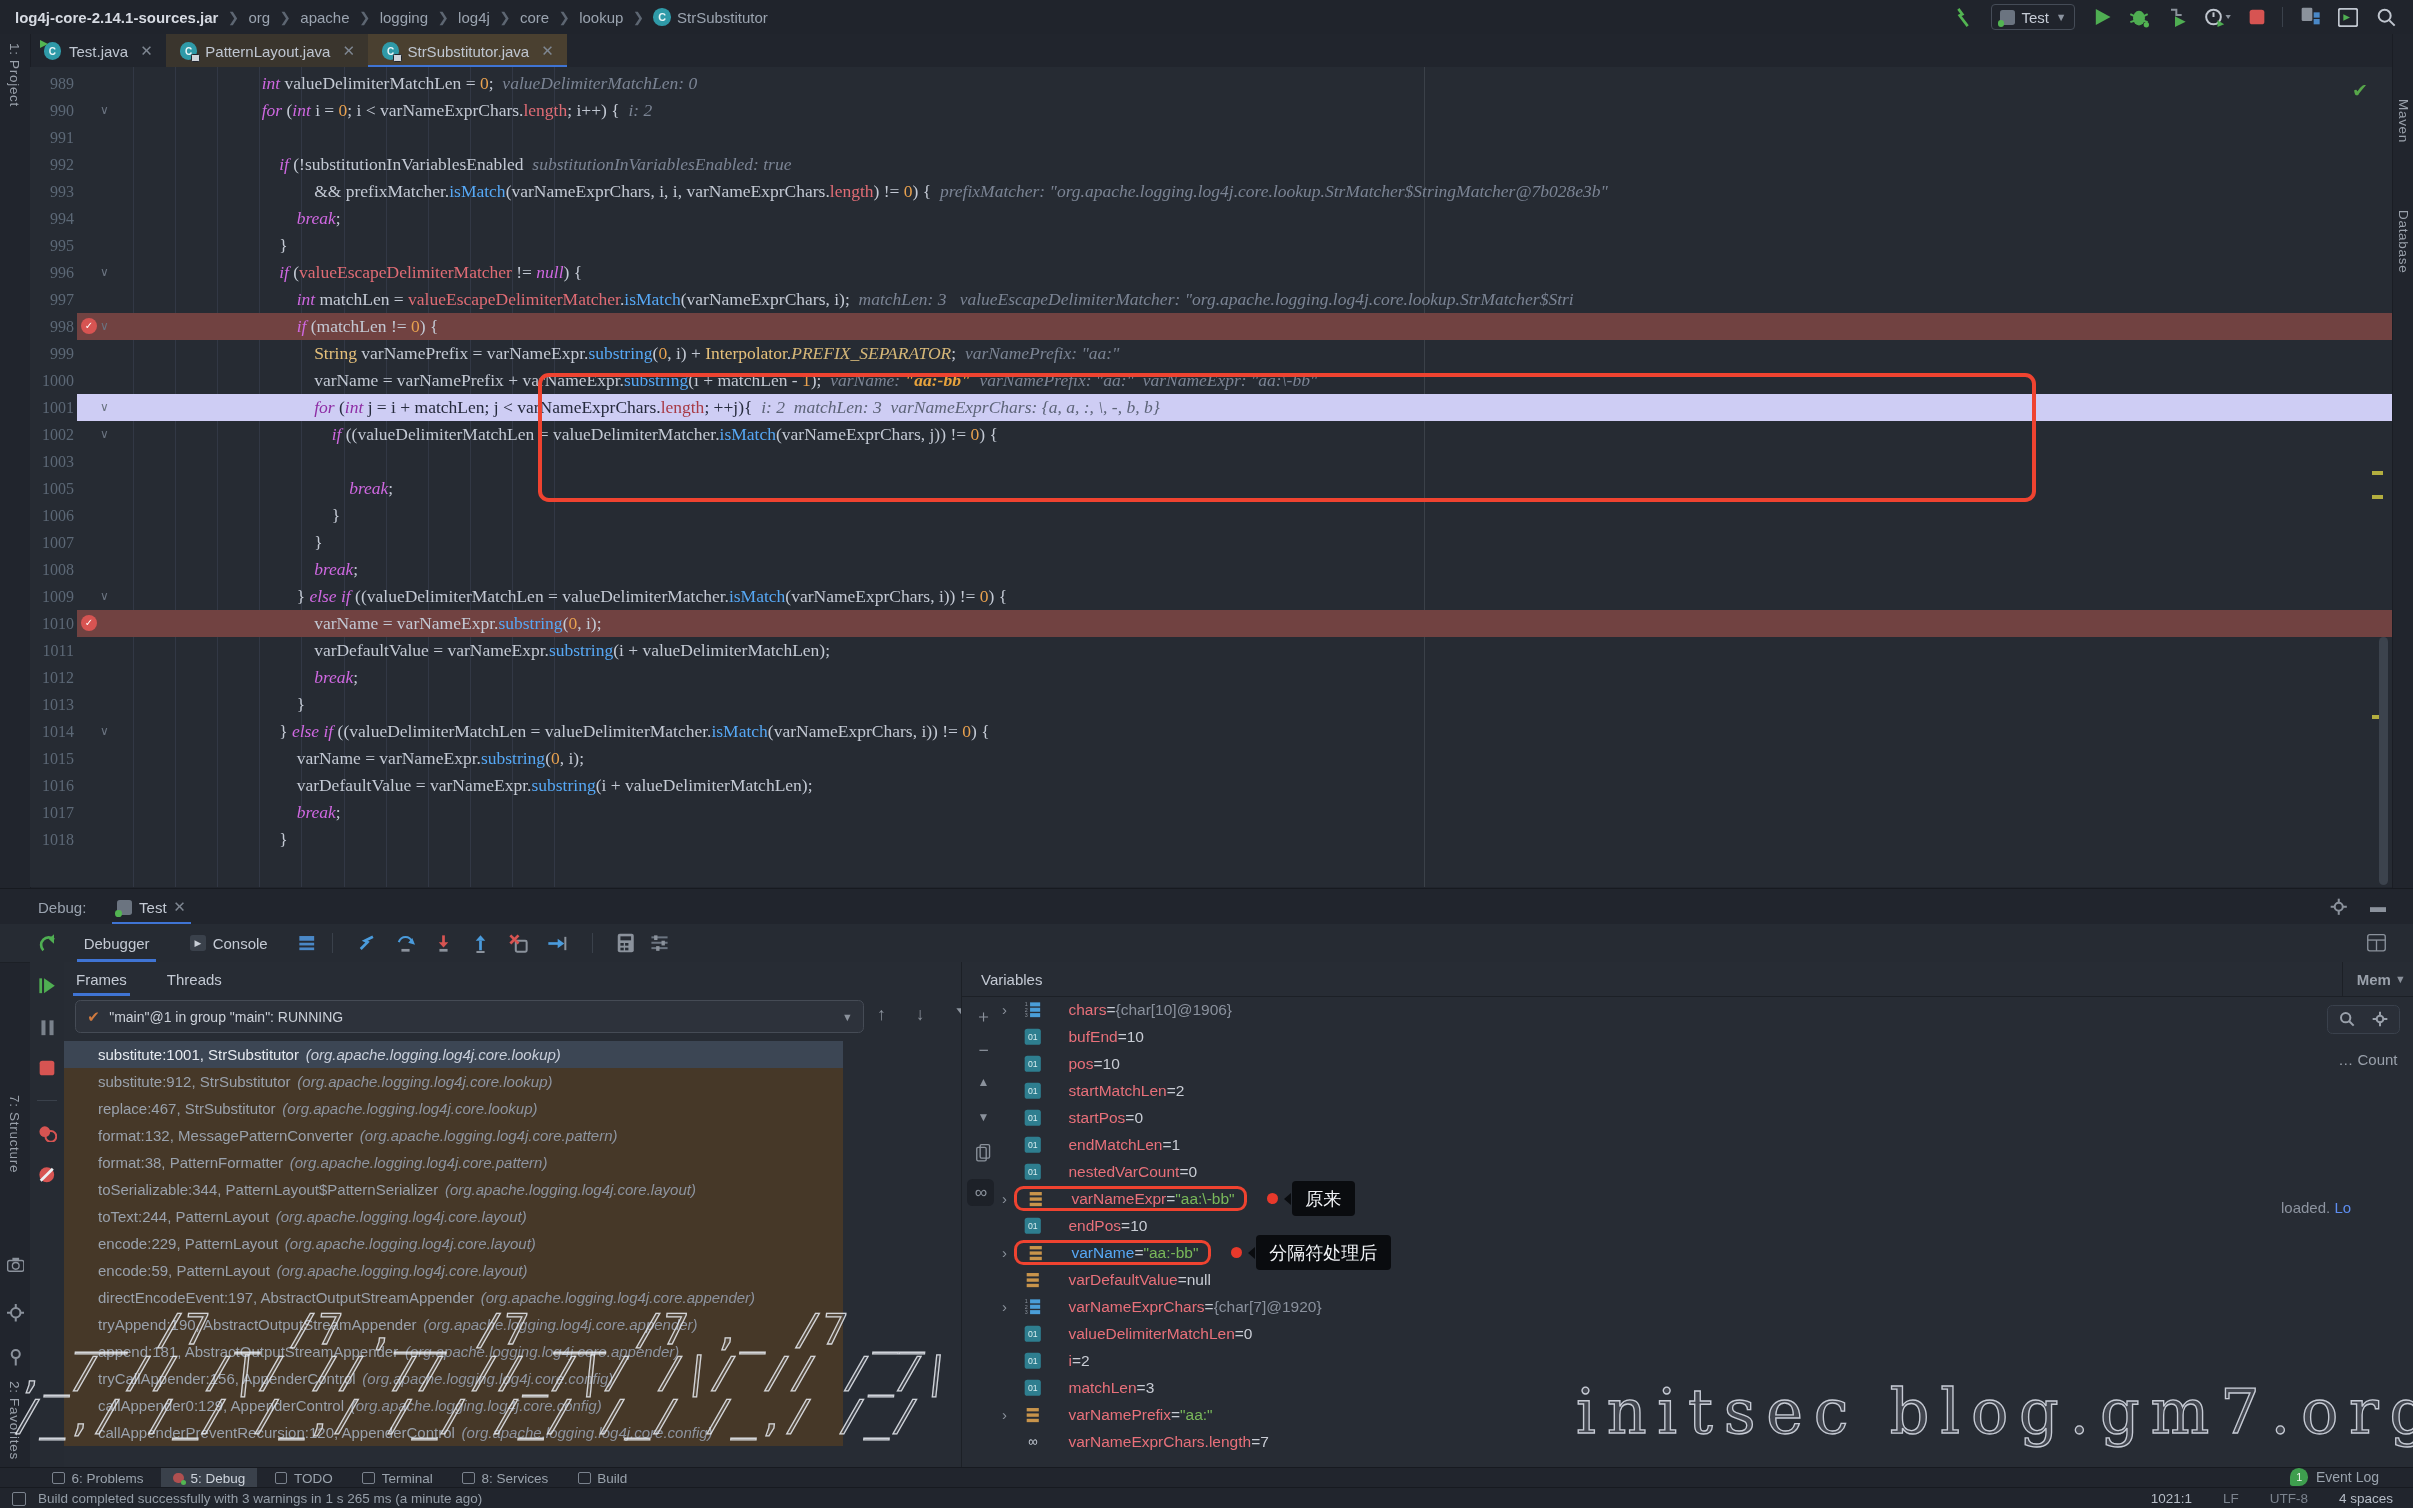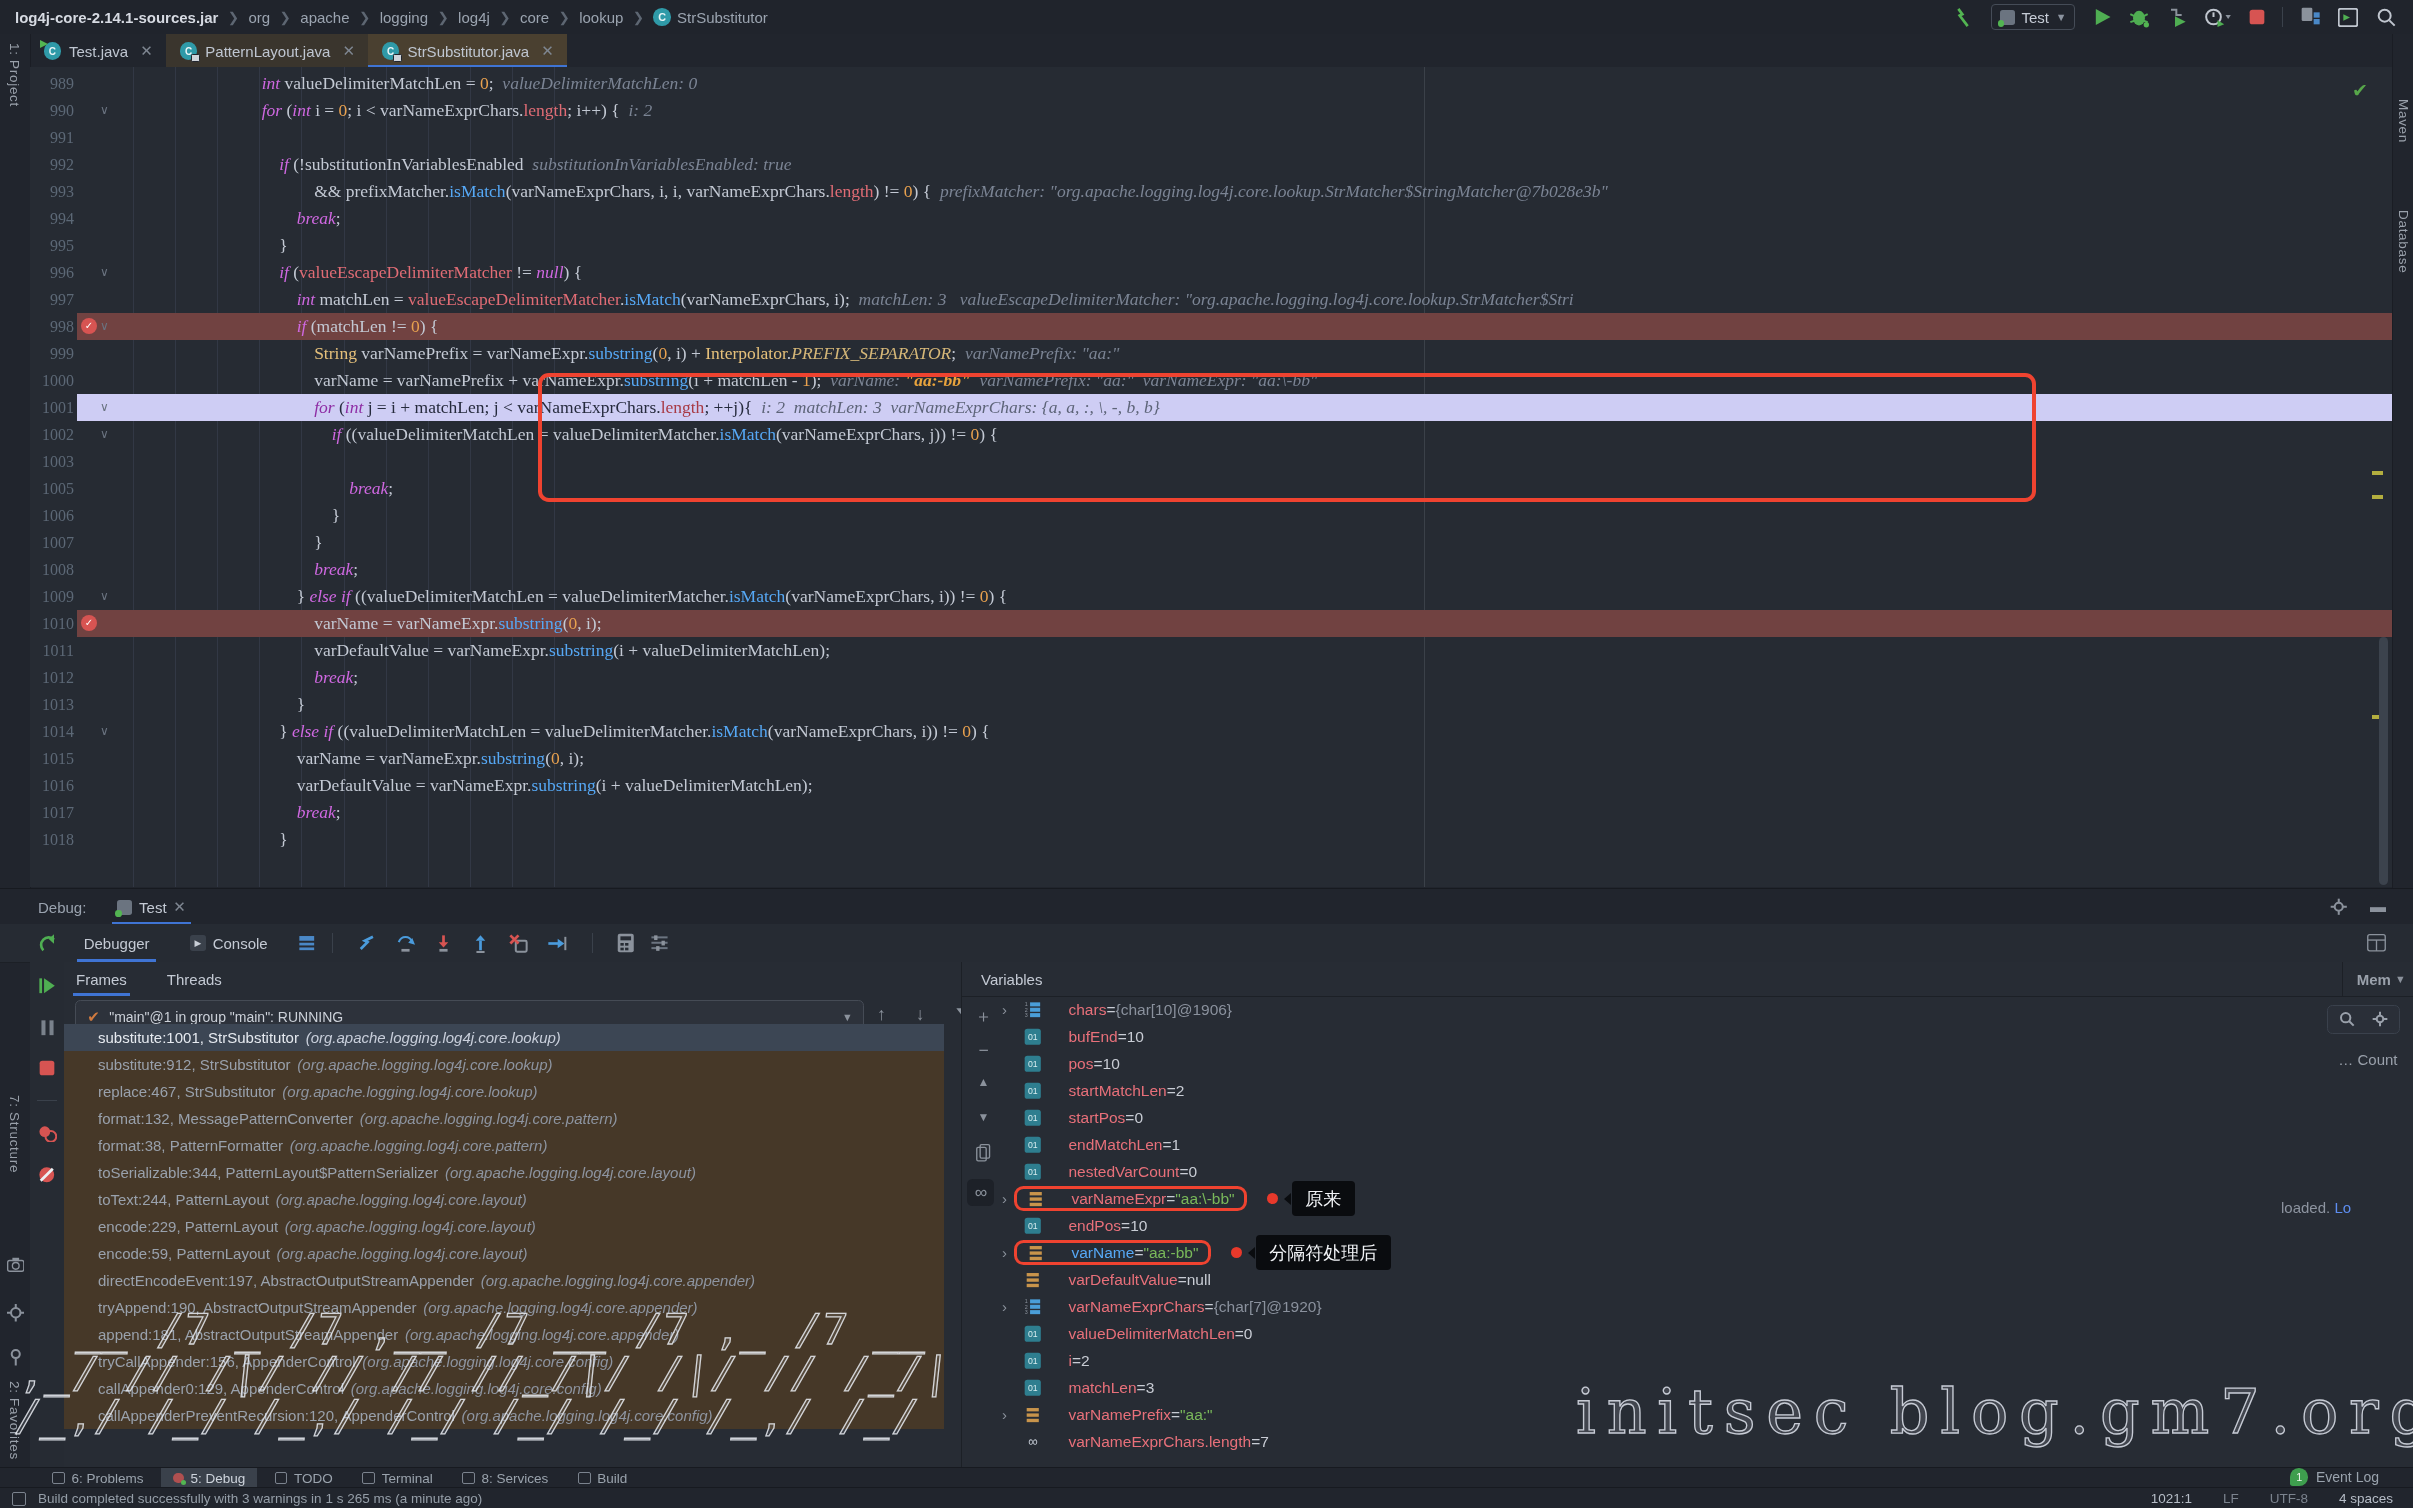--- a/index.html
+++ b/index.html
@@ -71,21 +71,21 @@
   .conico{width:16px;height:16px;background:#3a414b;border-radius:2.7px;color:#c9cfd8;font-size:8.8px;display:flex;align-items:center;justify-content:center;}
   #dbg-left{position:absolute;left:30px;top:962px;width:34px;height:505px;background:#262b33;border-right:0.7px solid #1c2026;display:flex;flex-direction:column;align-items:center;padding-top:15px;gap:24px;}
   #frames-panel{position:absolute;left:64px;top:962px;width:897px;height:505px;background:#272c34;overflow:hidden;}
   .ftabs{display:flex;gap:40px;padding-left:12px;height:34px;align-items:center;font-size:15px;color:#c4cad4;}
   .ftab{position:relative;height:100%;display:flex;align-items:center;}
   .ftab.sel::after{content:"";position:absolute;left:-2.7px;right:-2.7px;bottom:0;height:3.4px;background:#3f74d4;}
   #thread-row{position:absolute;left:11.4px;top:38px;width:787px;height:31px;border:0.7px solid #454b55;border-radius:5.4px;background:#2d323b;display:flex;align-items:center;font-size:14px;color:#ccd1d9;}
   #thread-row .chk{color:#d07a3f;margin:0 9.4px 0 10.8px;font-size:15px;}
   #thread-row .dd{margin-left:auto;color:#8b929c;padding-right:10.8px;font-size:10.8px;}
   .th-icons{position:absolute;top:42px;display:flex;gap:30px;color:#8b929c;font-size:17.5px;}
-  #frames-list{position:absolute;left:0;top:62px;width:880px;}
+  #frames-list{position:absolute;left:0;top:79px;width:779px;}
   .frow{height:27px;display:flex;align-items:center;padding-left:34px;font-size:15px;white-space:nowrap;overflow:hidden;}
   .frow.sel{background:#3c4654;color:#e6eaf0;}
   .frow.lib{background:#463828;color:#99a1ac;}
   .frow .pkg{font-style:italic;margin-left:6.7px;}
   .frow.sel .pkg{color:#c9cfdb;}
   .frow.lib .pkg{color:#8d94a0;}
   #vars-panel{position:absolute;left:961px;top:962px;width:1453px;height:505px;background:#272c34;border-left:1.3px solid #1c2026;overflow:hidden;}
   #vars-panel .vhdr{height:34px;border-bottom:0.7px solid #1c2026;display:flex;align-items:center;padding-left:19px;font-size:15px;color:#c4cad4;}
   #mem-chip{position:absolute;right:9.4px;top:0;height:34px;display:flex;align-items:center;gap:4px;color:#9aa1ab;border-left:0.7px solid #1c2026;padding-left:13.5px;font-size:15px;font-weight:bold;}
   .vtool{position:absolute;left:8px;width:27px;text-align:center;color:#8b929c;font-size:17.5px;}

